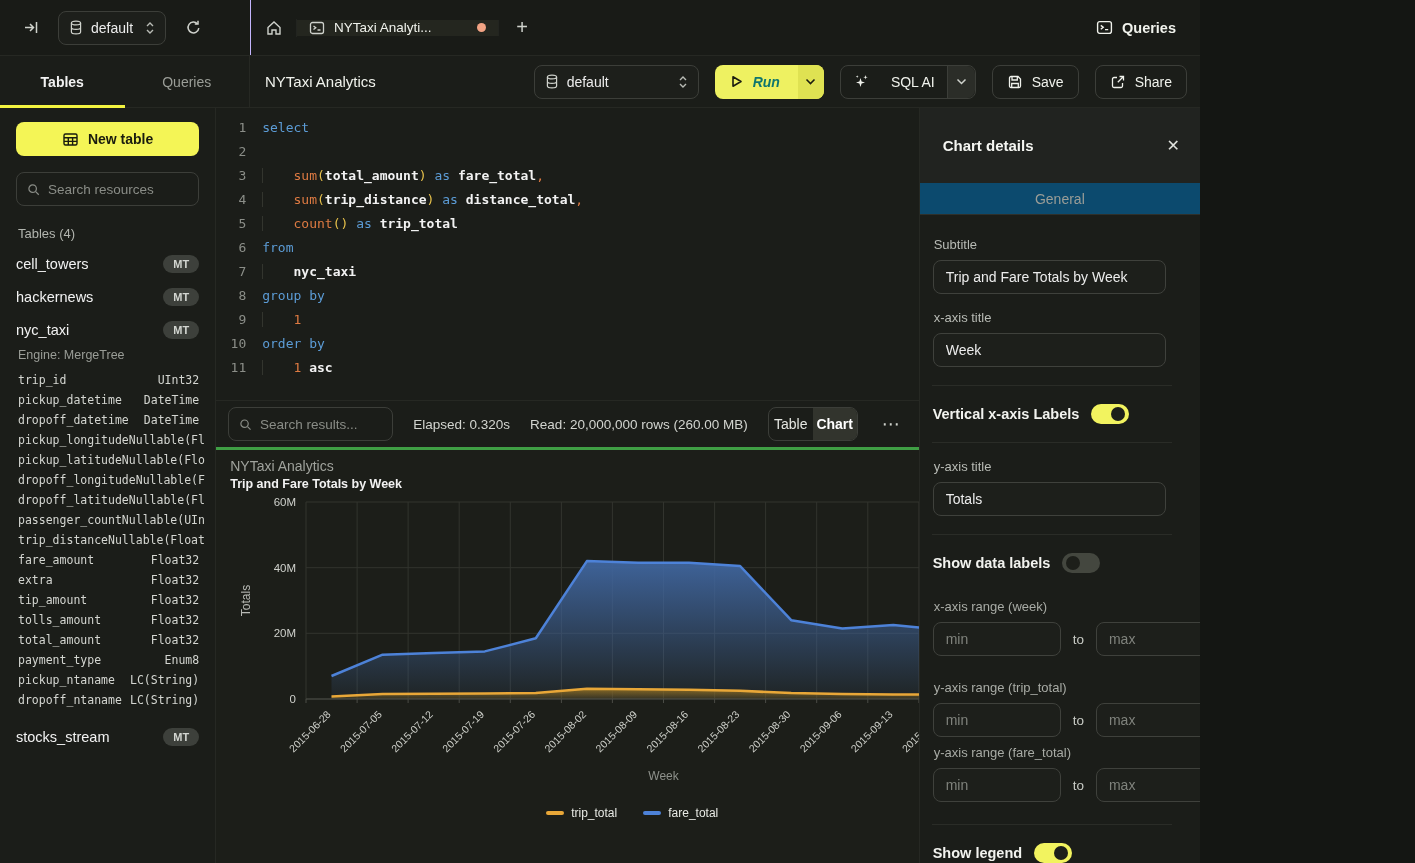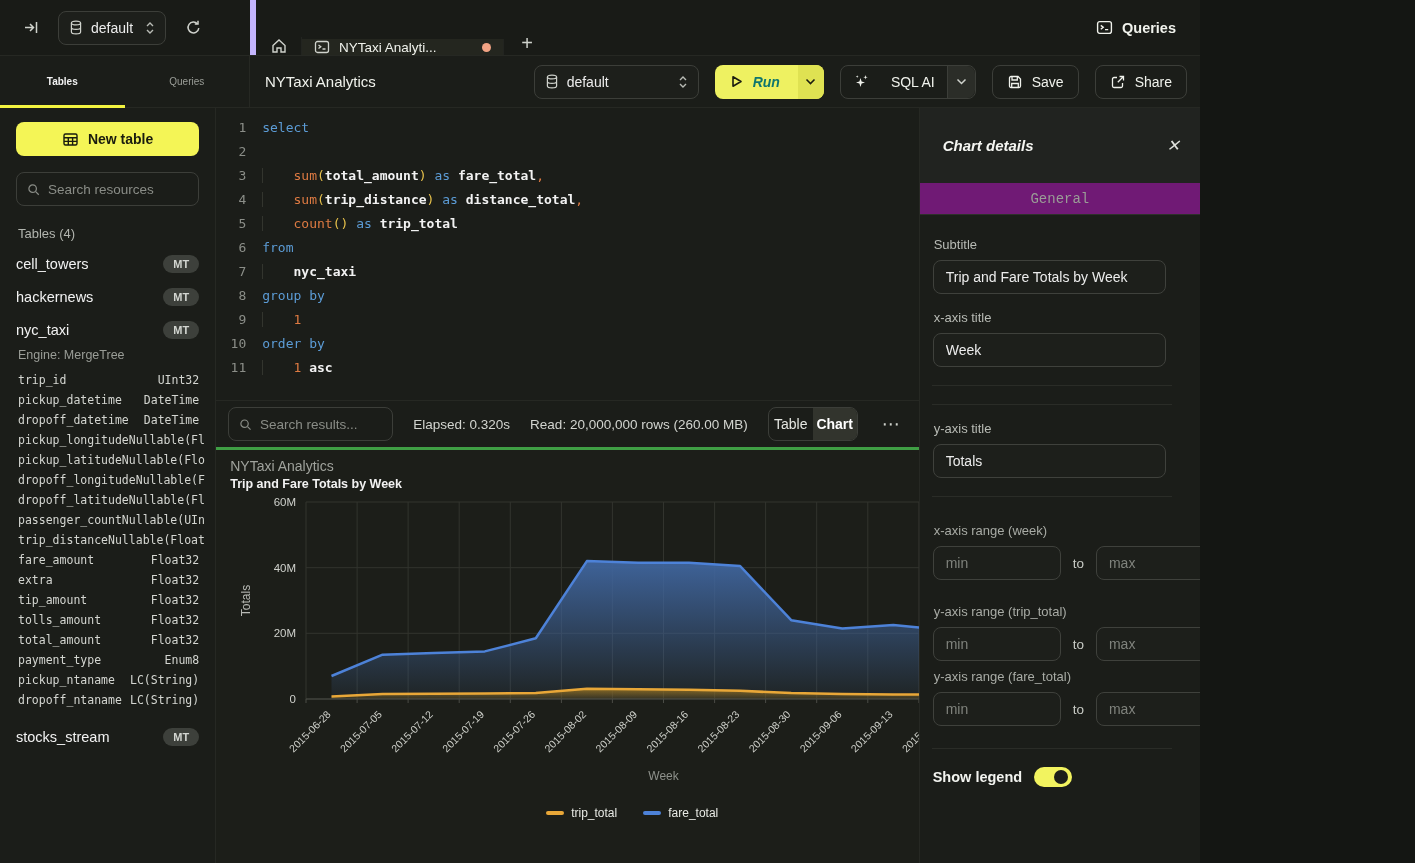--- a/index.html
+++ b/index.html
@@ -6,32 +6,32 @@
   html,body { width:1415px; height:863px; overflow:hidden; background:#141613;
     font-family:"Liberation Sans", sans-serif; color:#e8eae5; }
   .app { width:1200px; height:863px; display:flex; flex-direction:column; background:#141613; }
 
   
   .topbar { height:56px; display:flex; align-items:stretch; background:#191b17; border-bottom:1px solid #262823; }
   .tb-left { width:250px; display:flex; align-items:center; gap:14px; padding:0 14px 0 18px; }
   .icon-btn { display:flex; align-items:center; justify-content:center; width:26px; height:26px; color:#cfd2cc; cursor:pointer; }
   .db-select { display:flex; align-items:center; gap:8px; height:34px; padding:0 10px; border:1px solid #3c3e39; border-radius:8px; background:#1d1f1b; color:#ececec; font-size:14px; cursor:pointer; }
   .db-select .chev { margin-left:4px; }
-  .tabstrip { display:flex; align-items:flex-end; border-left:6px solid #c4b5fd; }
+  .tabstrip { display:flex; align-items:center; border-left:1px solid #c4b5fd; }
   .home-tab { width:46px; display:flex; align-items:center; justify-content:center; color:#cfd2cc; border-right:1px solid #222420; cursor:pointer; }
   .query-tab { width:202px; display:flex; align-items:center; gap:9px; padding:0 12px; background:#24261f; color:#f0f2ec; font-size:13.5px; border-right:1px solid #222420; cursor:pointer; }
   .tab-dot { width:9px; height:9px; border-radius:50%; background:#f2a384; margin-left:auto; }
   .plus-tab { width:46px; display:flex; align-items:center; justify-content:center; color:#cfd2cc; font-size:20px; cursor:pointer; }
   .tb-right { margin-left:auto; display:flex; align-items:center; padding-right:24px; }
   .queries-btn { display:flex; align-items:center; gap:9px; color:#f0f2ec; font-size:14.5px; font-weight:700; cursor:pointer; }
 
   
   .row2 { height:52px; display:flex; border-bottom:1px solid #262823; background:#1b1d19; }
   .sb-tabs { width:250px; display:flex; border-right:1px solid #262823; position:relative; }
-  .sb-tab { flex:1; display:flex; align-items:center; justify-content:center; font-size:10px; color:#9a9d97; cursor:pointer; position:relative; }
+  .sb-tab { flex:1; display:flex; align-items:center; justify-content:center; font-size:14px; color:#9a9d97; cursor:pointer; position:relative; }
   .sb-tab.active { color:#f2f2f2; font-weight:700; }
   .sb-tab.active::after { content:""; position:absolute; left:0; right:0; bottom:-1px; height:3px; background:#f2f340; }
   .ed-header { flex:1; display:flex; align-items:center; padding:0 13px 0 15px; gap:16px; }
   .ed-title { font-size:15px; color:#f0f2ec; margin-right:auto; }
   .hdr-db { height:34px; width:165px; justify-content:space-between; }
   .btn { height:34px; display:flex; align-items:center; border-radius:8px; font-size:14px; cursor:pointer; }
   .run-btn { background:#eef161; color:#0f766e; font-weight:700; overflow:hidden;font-style:italic; }
   .run-main { display:flex; align-items:center; gap:9px; padding:0 18px 0 14px; }
   .run-chev { width:26px; align-self:stretch; display:flex; align-items:center; justify-content:center; background:#dfe252; }
   .ghost { border:1px solid #3c3e39; color:#f0f2ec; background:transparent; }
@@ -81,24 +81,24 @@
   .chart-title { font-size:14px; color:#9fa29c; }
   .chart-subtitle { font-size:12.5px; font-weight:700; color:#f2f2f2; margin-top:3px; }
   .chart-svg-wrap { margin-left:-14px; }
   svg { font-family:"Liberation Sans", sans-serif; }
   .legend { display:flex; justify-content:center; gap:26px; margin-top:16px; width:804px; }
   .legend-item { display:flex; align-items:center; gap:7px; font-size:12px; color:#e8eae5; cursor:pointer; }
   .legend-swatch { width:18px; height:4px; border-radius:2px; }
 
   
   .panel { width:333px; border-left:1px solid #262823; background:#1b1d19; display:flex; flex-direction:column; overflow:hidden; }
-  .panel-head { height:75px; background:#212320; display:flex; align-items:center; padding:0 20px 0 23px;font-style:italic; }
+  .panel-head { height:75px; background:#212320; display:flex; align-items:center; padding:0 20px 0 23px; }
   .panel-title { font-size:15px; font-weight:700; color:#f5f6f2; }
   .panel-close { margin-left:auto; color:#e0e2dd; font-size:16px; cursor:pointer; }
-  .panel-tabs { height:32px; background:#701a75; display:flex; border-bottom:1px solid #2e302b;font-family:Liberation Mono, monospace; }
+  .panel-tabs { height:32px; background:#0c4a6e; display:flex; border-bottom:1px solid #2e302b; }
   .panel-tab { flex:1; display:flex; align-items:center; justify-content:center; font-size:14px; color:#9a9d97; cursor:pointer; position:relative; }
   .panel-tab.active { color:#f2f2f2; font-weight:700; }
   .panel-tab.active::after { content:""; position:absolute; left:0; right:0; bottom:-1px; height:3px; background:#f2f340; }
   .fields { padding:6px 34px 0 13px; }
   .f-label { font-size:13px; color:#b8bbb5; margin:16px 0 8px 1px; }
   .f-input { width:100%; height:34px; background:#1d1f1b; border:1px solid #3f413c; border-radius:8px; color:#ececec; font-size:14px; padding:0 12px; outline:0; font-family:"Liberation Sans",sans-serif; }
   .f-input::placeholder { color:#7f827c; }
   .hr { border-top:1px solid #2a2c27; margin:18px -6px 2px -1px; }
   .toggle-row { display:flex; align-items:center; gap:12px; margin-top:18px; font-size:14.5px; font-weight:700; color:#f2f3ef; }
   .toggle { width:38px; height:20px; border-radius:10px; background:#44473f; position:relative; cursor:pointer; flex:none; }
@@ -474,26 +474,38 @@
         </div>
 
       <div class="fields">
         <div class="f-label">Subtitle</div>
         <input class="f-input" value="Trip and Fare Totals by Week" style="">
 
         <div class="f-label">x-axis title</div>
         <input class="f-input" value="Week" style="">
 
         <div class="hr"></div>
+        <div class="toggle-row">
+          <span>Vertical x-axis Labels</span>
+          <span class="toggle on">
+              <span class="knob"></span>
+            </span>
+        </div>
         <div class="hr"></div>
 
         <div class="f-label">y-axis title</div>
         <input class="f-input" value="Totals" style="">
 
         <div class="hr"></div>
+        <div class="toggle-row">
+          <span>Show data labels</span>
+          <span class="toggle">
+              <span class="knob"></span>
+            </span>
+        </div>
 
         <div class="f-label dim" style="margin-top:26px;">x-axis range (week)</div>
         <div class="range-row">
           <input class="f-input" placeholder="min" style="">
           <span class="to-label">to</span>
           <input class="f-input" placeholder="max" style="">
         </div>
 
         <div class="f-label dim" style="margin-top:24px;">y-axis range (trip_total)</div>
         <div class="range-row">

